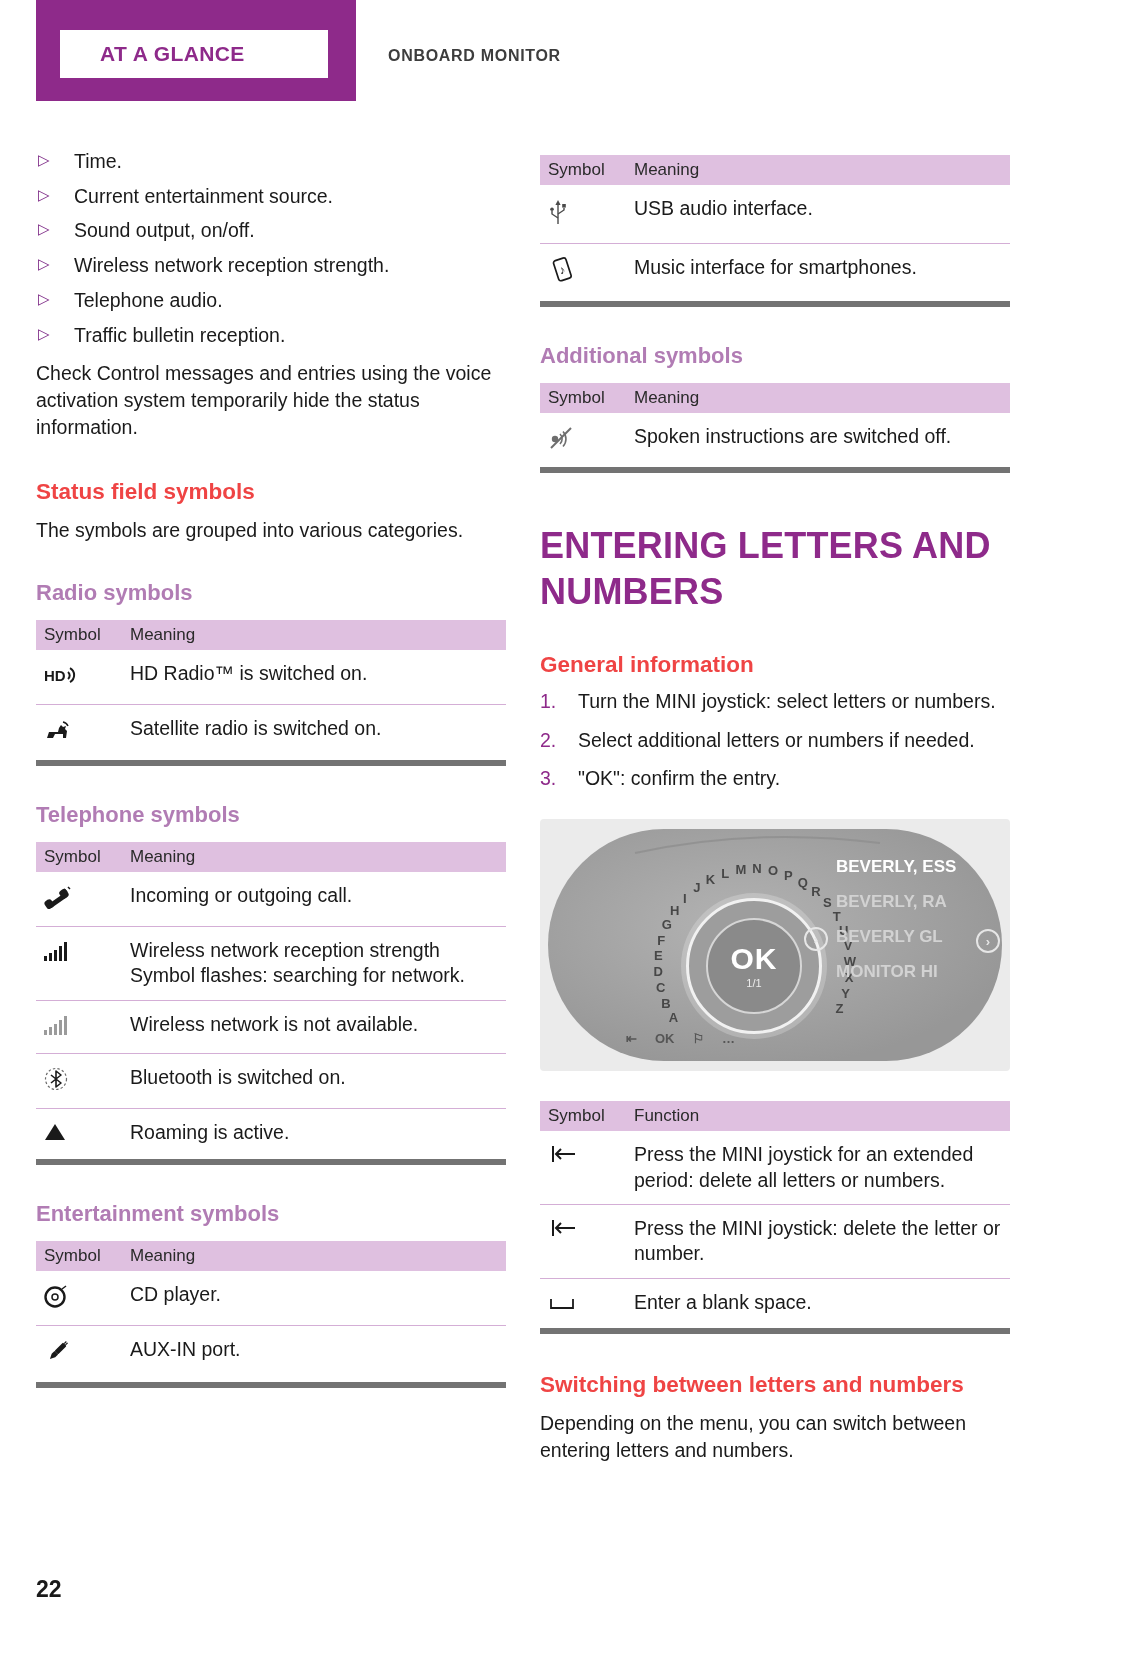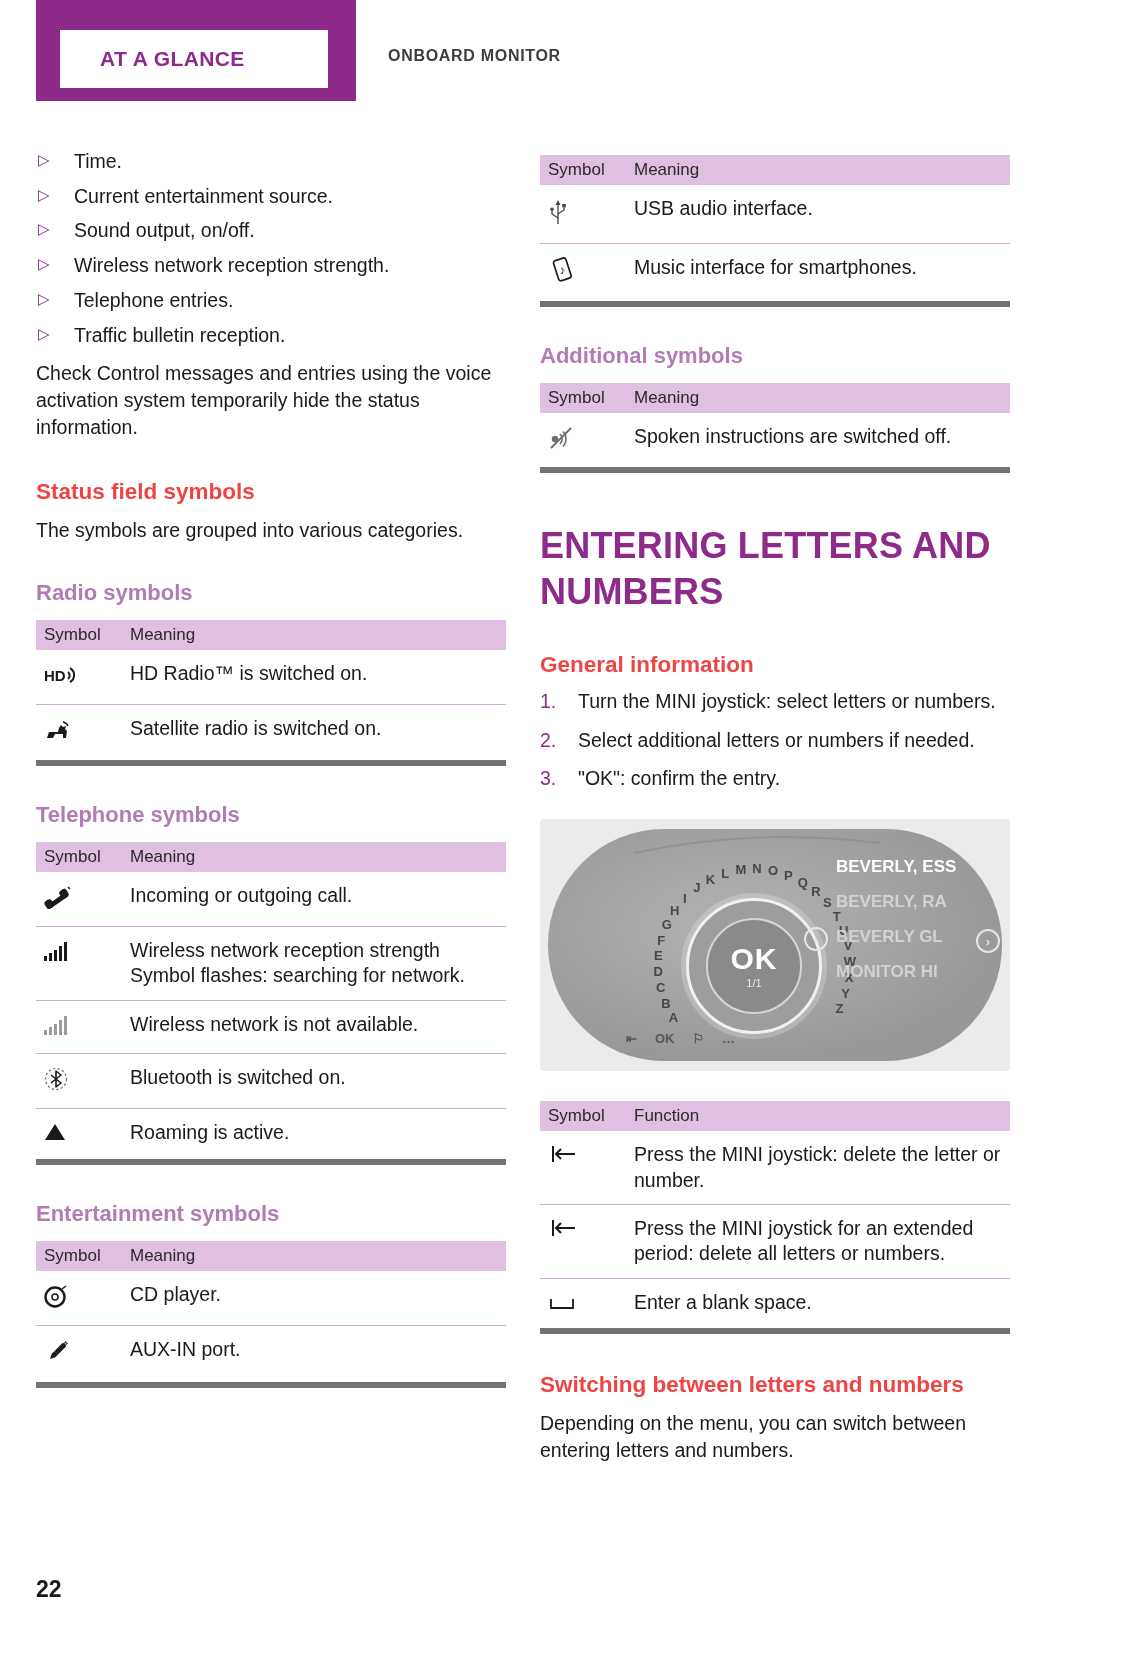--- a/index.html
+++ b/index.html
@@ -3,21 +3,21 @@
 <meta charset="utf-8">
 <style>
   html,body{margin:0;padding:0;}
   body{
     width:1142px;height:1654px;position:relative;background:#ffffff;
     font-family:"Liberation Sans",sans-serif;color:#1a1a1a;overflow:hidden;
   }
   
   .banner{position:absolute;left:36px;top:0;width:320px;height:101px;background:#8e2a8a;}
   .banner-label{
-    position:absolute;left:24px;top:30px;right:28px;height:58px;background:#ffffff;
+    position:absolute;left:24px;top:30px;right:28px;height:48px;background:#ffffff;
     display:flex;align-items:center;padding-left:40px;
     color:#8e2a8a;font-weight:bold;font-size:21px;letter-spacing:.4px;
   }
   .chapter{
     position:absolute;left:388px;top:47px;font-size:16px;font-weight:bold;
     letter-spacing:.7px;color:#3d3d3d;
   }
   
   .columns{position:absolute;left:36px;top:143px;display:flex;gap:34px;}
   .col{width:470px;}
@@ -76,21 +76,21 @@
 
 <div class="columns">
 
   <section class="col">
 
     <ul class="bullets">
       <li><span class="marker">▷</span><span>Time.</span></li>
       <li><span class="marker">▷</span><span>Current entertainment source.</span></li>
       <li><span class="marker">▷</span><span>Sound output, on/off.</span></li>
       <li><span class="marker">▷</span><span>Wireless network reception strength.</span></li>
-      <li><span class="marker">▷</span><span>Telephone entries.</span></li>
+      <li><span class="marker">▷</span><span>Telephone audio.</span></li>
       <li><span class="marker">▷</span><span>Traffic bulletin reception.</span></li>
     </ul>
 
     <p class="body">Check Control messages and entries using the voice activation system temporarily hide the status information.</p>
 
     <h2 class="section">Status field symbols</h2>
     <p class="body">The symbols are grouped into various categories.</p>
 
     <h3 class="subsection">Radio symbols</h3>
     <div class="symtable">
@@ -340,33 +340,33 @@
       <div class="trow">
         <span class="c-sym icon-cell">
           <svg width="30" height="20" viewBox="0 0 30 20">
               <g stroke="#1a1a1a" stroke-width="2" fill="none">
                 <path d="M5 2 V18"></path>
                 <path d="M27 10 H8"></path>
                 <path d="M13 5 L8 10 L13 15"></path>
               </g>
             </svg>
         </span>
-        <span class="c-val">Press the MINI joystick: delete the letter or number.</span>
+        <span class="c-val">Press the MINI joystick for an extended period: delete all letters or numbers.</span>
       </div>
       <div class="trow">
         <span class="c-sym icon-cell">
           <svg width="30" height="20" viewBox="0 0 30 20">
               <g stroke="#1a1a1a" stroke-width="2" fill="none">
                 <path d="M5 2 V18"></path>
                 <path d="M27 10 H8"></path>
                 <path d="M13 5 L8 10 L13 15"></path>
               </g>
             </svg>
         </span>
-        <span class="c-val">Press the MINI joystick for an extended period: delete all letters or numbers.</span>
+        <span class="c-val">Press the MINI joystick: delete the letter or number.</span>
       </div>
       <div class="trow">
         <span class="c-sym icon-cell">
           <svg width="28" height="14" viewBox="0 0 28 14">
               <path d="M3 2 V11 H25 V2" fill="none" stroke="#1a1a1a" stroke-width="1.8"></path>
             </svg>
         </span>
         <span class="c-val">Enter a blank space.</span>
       </div>
     </div>

